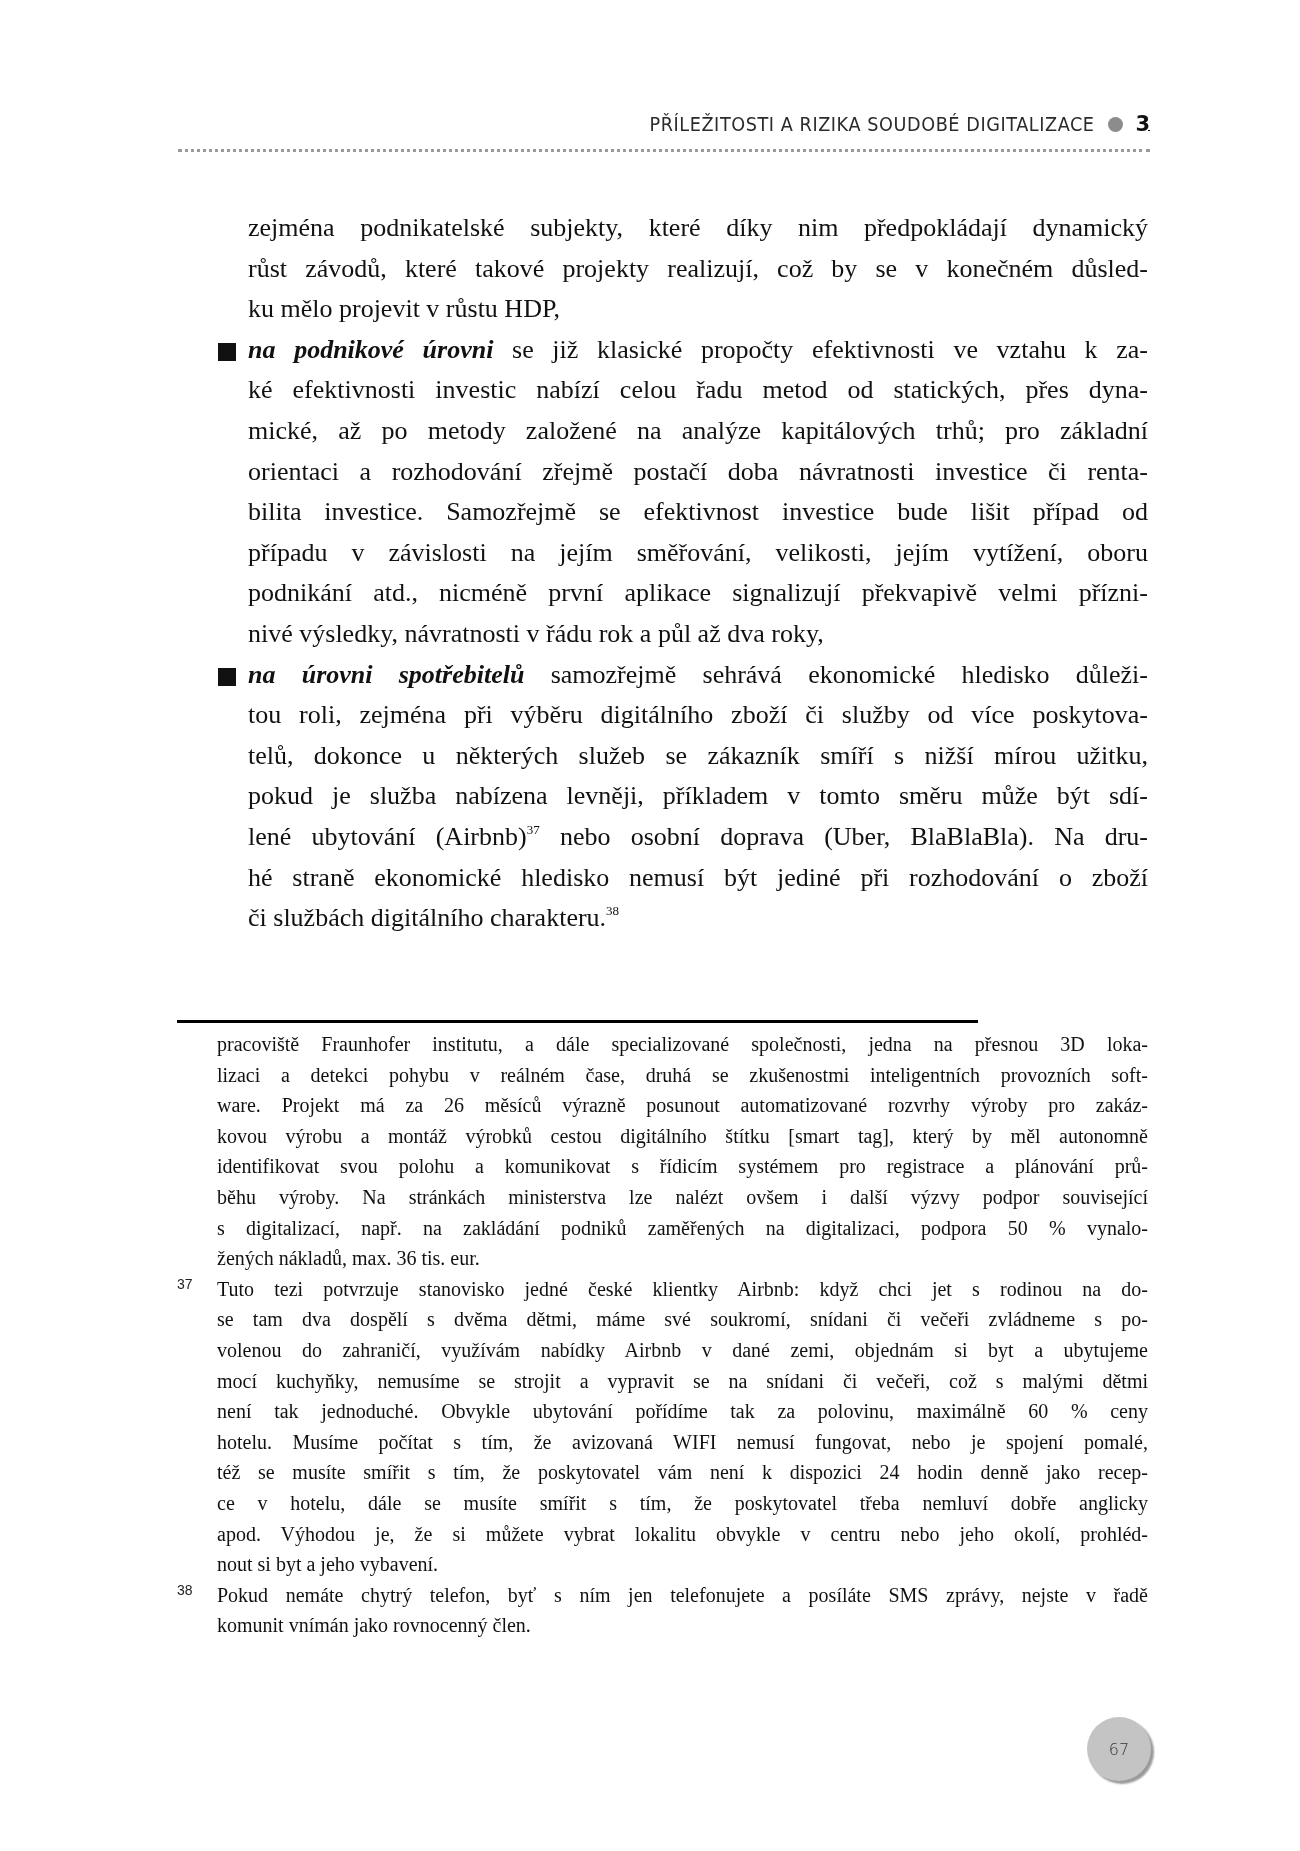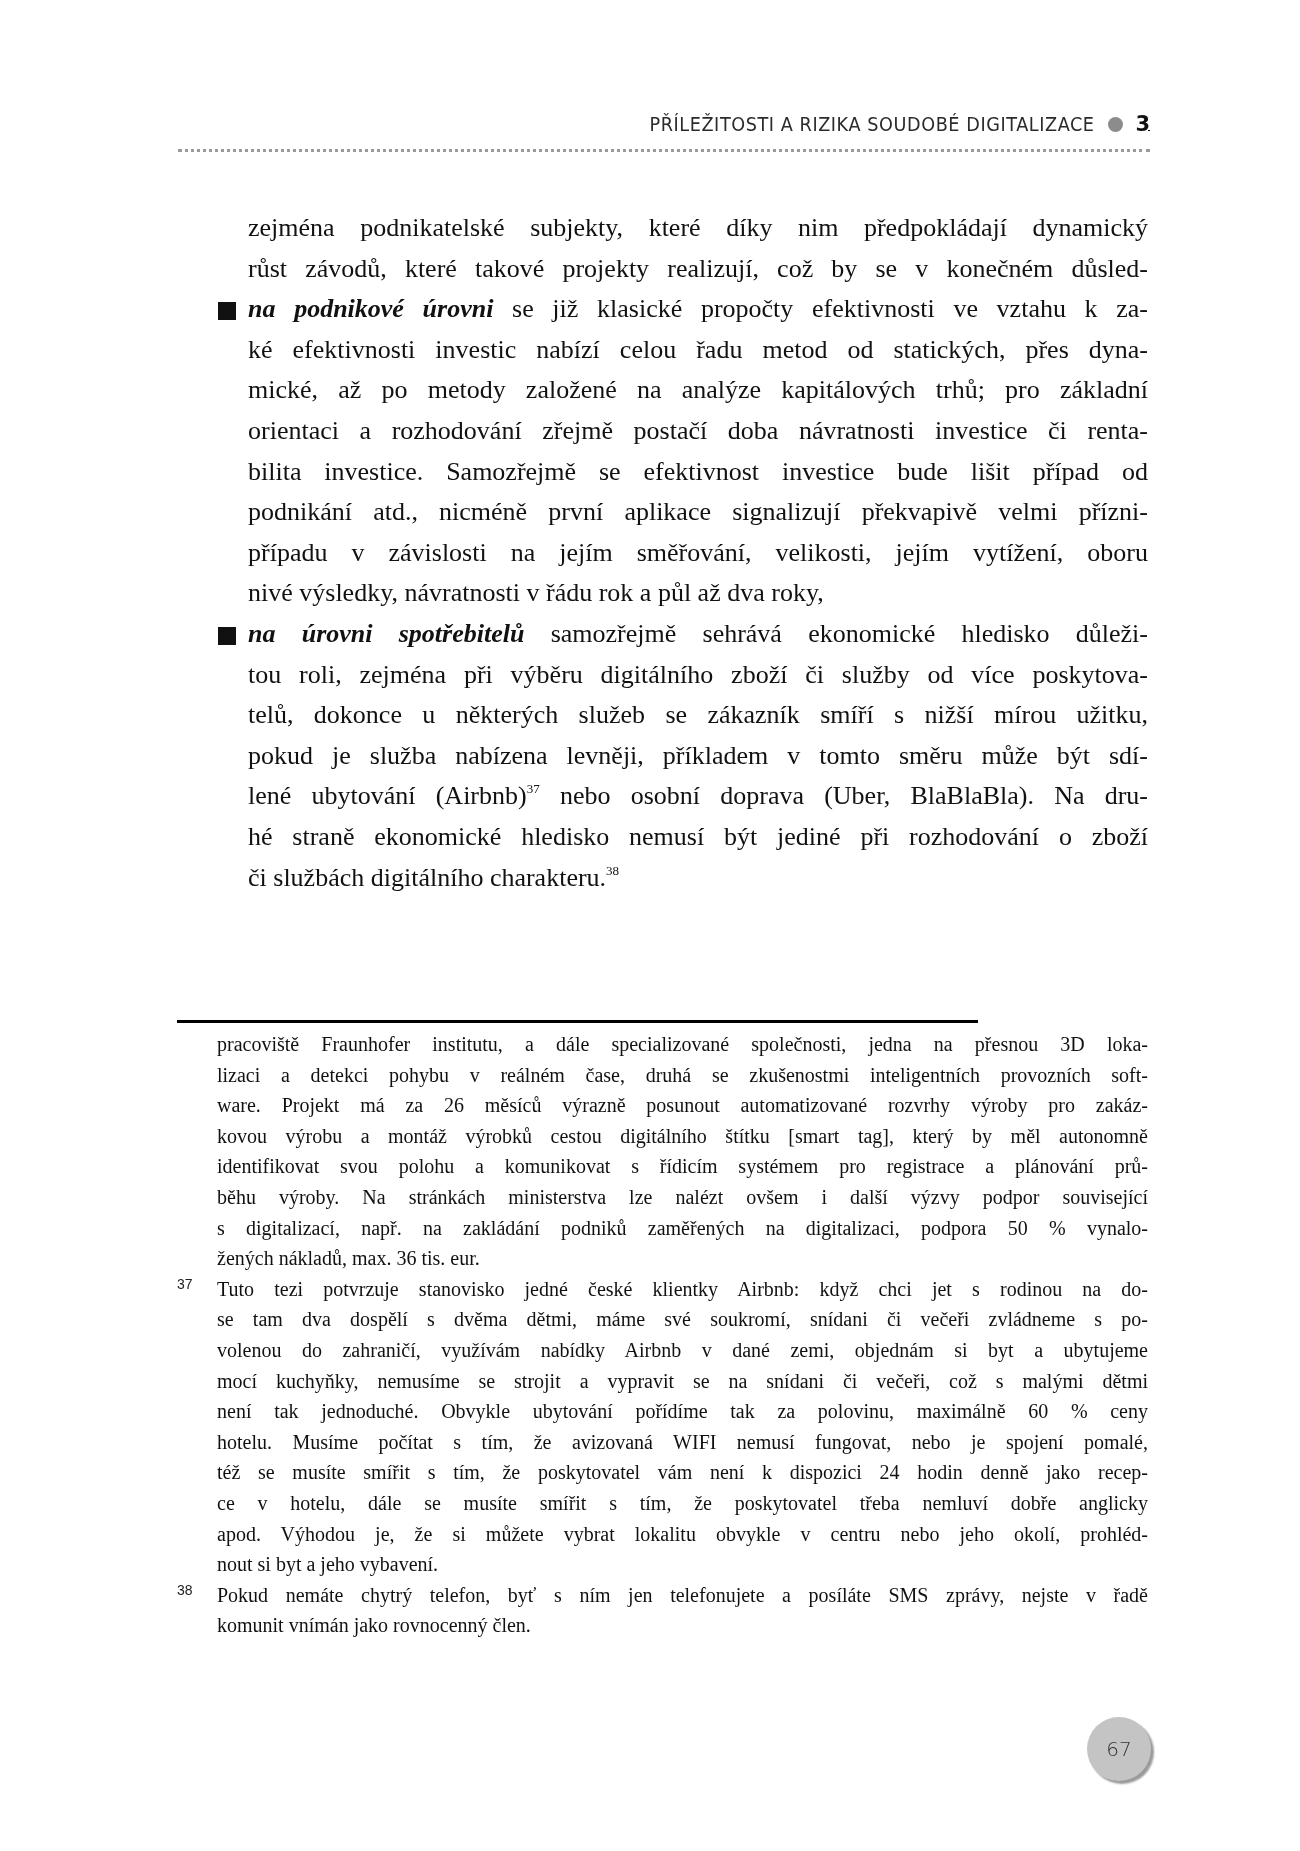--- a/index.html
+++ b/index.html
@@ -55,46 +55,47 @@
   .fn .line.last { text-align-last: left; }
   .fn-num {
     position: absolute; left: -40px; top: 0px; font-family: "Liberation Sans", sans-serif;
     font-size: 14px; line-height: 20px; color: #222;
   }
 
   .page-number {
     position: absolute; left: 1087px; top: 1717px; width: 64px; height: 64px; border-radius: 50%;
     background: #c4c4c4; box-shadow: 3px 3px 2px #9a9a9a;
     display: flex; align-items: center; justify-content: center;
-    font-family: "DejaVu Sans", sans-serif; font-weight: 200; font-size: 20px; color: #333;
+    font-family: "DejaVu Sans", sans-serif; font-weight: 200; font-size: 16px; color: #333;
   }
 </style>
 </head>
 <body>
 
 <div class="running-head">
   <span class="title">PŘÍLEŽITOSTI A RIZIKA SOUDOBÉ DIGITALIZACE</span><span class="dot" style="background: rgb(140, 140, 140);"></span><span class="chap">3</span>
 </div>
 <div class="dotted-rule"></div>
 
 <div class="body-text">
   <div>
     <span class="line">zejména podnikatelské subjekty, které díky nim předpokládají dynamický</span>
     <span class="line">růst závodů, které takové projekty realizují, což by se v konečném důsled-</span>
+    <span class="line last">ku mělo projevit v růstu HDP,</span>
   </div>
 
   <div class="bullet-item">
     <span class="bullet"></span>
     <span class="line"><span class="term">na podnikové úrovni</span><span> se již klasické propočty efektivnosti ve vztahu k za-</span></span>
     <span class="line">ké efektivnosti investic nabízí celou řadu metod od statických, přes dyna-</span>
     <span class="line">mické, až po metody založené na analýze kapitálových trhů; pro základní</span>
     <span class="line">orientaci a rozhodování zřejmě postačí doba návratnosti investice či renta-</span>
     <span class="line">bilita investice. Samozřejmě se efektivnost investice bude lišit případ od</span>
+    <span class="line">případu v závislosti na jejím směřování, velikosti, jejím vytížení, oboru</span>
     <span class="line">podnikání atd., nicméně první aplikace signalizují překvapivě velmi přízni-</span>
-    <span class="line">případu v závislosti na jejím směřování, velikosti, jejím vytížení, oboru</span>
     <span class="line last">nivé výsledky, návratnosti v řádu rok a půl až dva roky,</span>
   </div>
 
   <div class="bullet-item">
     <span class="bullet"></span>
     <span class="line"><span class="term">na úrovni spotřebitelů</span><span> samozřejmě sehrává ekonomické hledisko důleži-</span></span>
     <span class="line">tou roli, zejména při výběru digitálního zboží či služby od více poskytova-</span>
     <span class="line">telů, dokonce u některých služeb se zákazník smíří s nižší mírou užitku,</span>
     <span class="line">pokud je služba nabízena levněji, příkladem v tomto směru může být sdí-</span>
     <span class="line"><span>lené ubytování (Airbnb)</span><sup class="ref">37</sup><span> nebo osobní doprava (Uber, BlaBlaBla). Na dru-</span></span>

